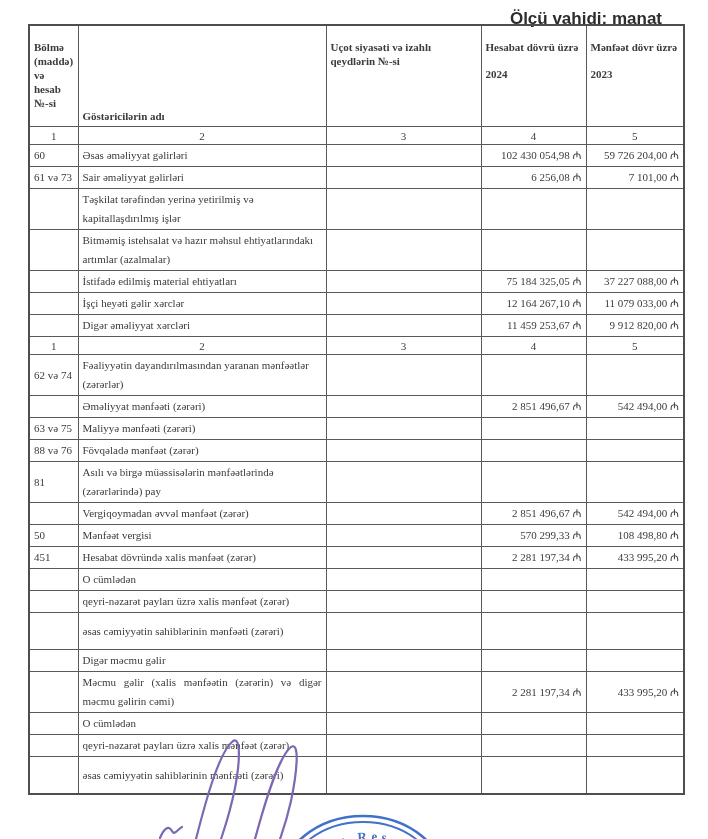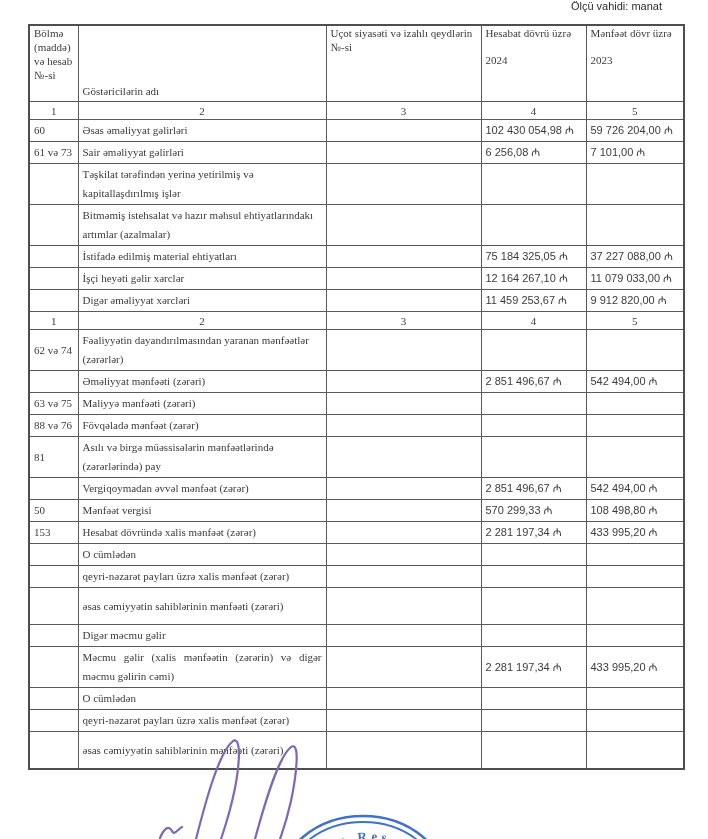--- a/index.html
+++ b/index.html
@@ -1,40 +1,40 @@
 <!DOCTYPE html>
 <html><head>
 <meta charset="utf-8">
 <style>
   html,body{margin:0;padding:0;}
   body{
     width:708px;height:839px;position:relative;background:#ffffff;
     font-family:"Liberation Serif","DejaVu Serif",serif;color:#3b3b3b;overflow:hidden;
   }
   .unit-label{
-    position:absolute;top:0;right:46px;
+    position:absolute;top:9px;right:46px;
     font-family:"Liberation Sans","DejaVu Sans",sans-serif;
-    font-weight:normal;font-size:11px;color:#2d2d2d;
+    font-weight:bold;font-size:17px;color:#2d2d2d;
   }
   table.fin{
     position:absolute;left:28px;top:24px;width:655px;
     border-collapse:collapse;table-layout:fixed;
     font-size:11px;border:2px solid #4e4e4e;
   }
   .fin td,.fin th{
     border:1.5px solid #595959;
     padding:1px 4px;line-height:19px;
     font-weight:normal;text-align:left;vertical-align:middle;
     word-wrap:break-word;
   }
-  .fin thead th{vertical-align:top;height:72px;padding:0 4px;line-height:14px;}
+  .fin thead th{vertical-align:top;height:72px;padding:14px 4px;line-height:14px;font-weight:bold;}
   .fin th.h-col2{vertical-align:bottom;padding-bottom:3px;}
   .hyear{margin-top:13px;text-align:left;}
   .numrow td{text-align:center;height:15px;line-height:14px;padding:1px;}
-  td.val{text-align:left;white-space:nowrap;font-family:Liberation Sans, sans-serif;margin-left:20px;}
+  td.val{text-align:right;white-space:nowrap;font-family:Liberation Serif, serif;margin-left:20px;}
   td.code{vertical-align:middle;}
   tr.tall td{height:34px;}
   td.name.justify{text-align:justify;}
   svg.overlay{position:absolute;left:0;top:0;pointer-events:none;}
 </style>
 </head>
 <body>
 
 <div class="unit-label">Ölçü vahidi: manat</div>
 
@@ -168,21 +168,21 @@
         <td class="val">542 494,00 ₼</td>
       </tr>
       <tr>
         <td class="code">50</td>
         <td class="name">Mənfəət vergisi</td>
         <td class="notes"></td>
         <td class="val">570 299,33 ₼</td>
         <td class="val">108 498,80 ₼</td>
       </tr>
       <tr>
-        <td class="code">153</td>
+        <td class="code">451</td>
         <td class="name">Hesabat dövründə xalis mənfəət (zərər)</td>
         <td class="notes"></td>
         <td class="val">2 281 197,34 ₼</td>
         <td class="val">433 995,20 ₼</td>
       </tr>
       <tr>
         <td class="code"></td>
         <td class="name">O cümlədən</td>
         <td class="notes"></td>
         <td class="val"></td>

